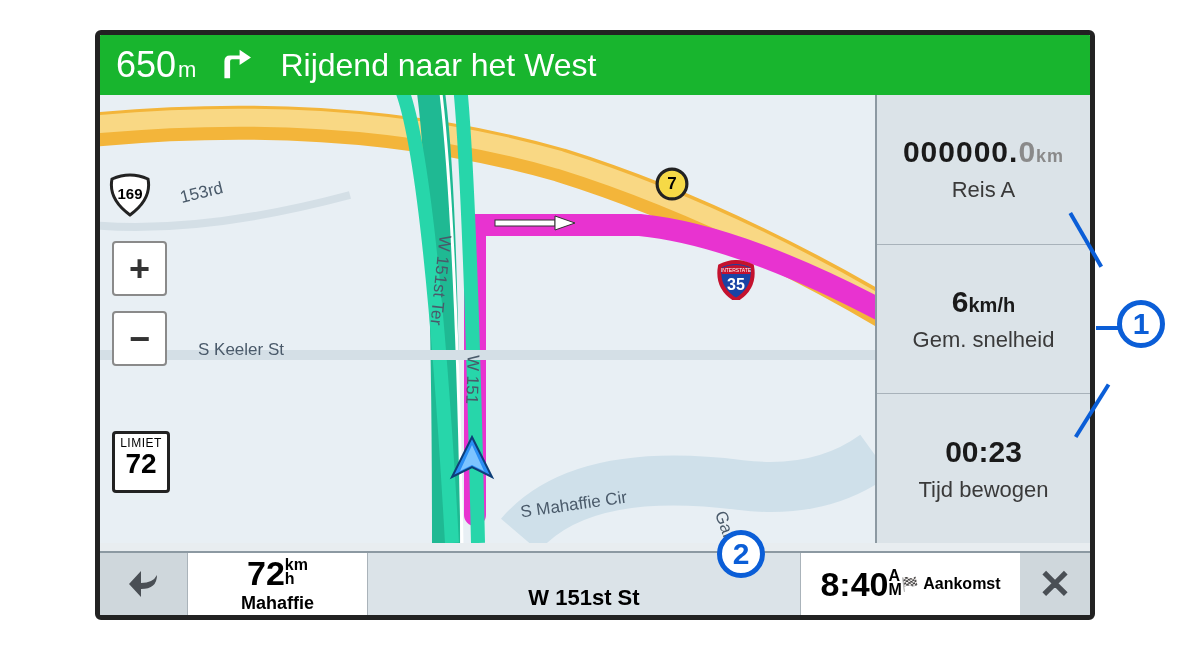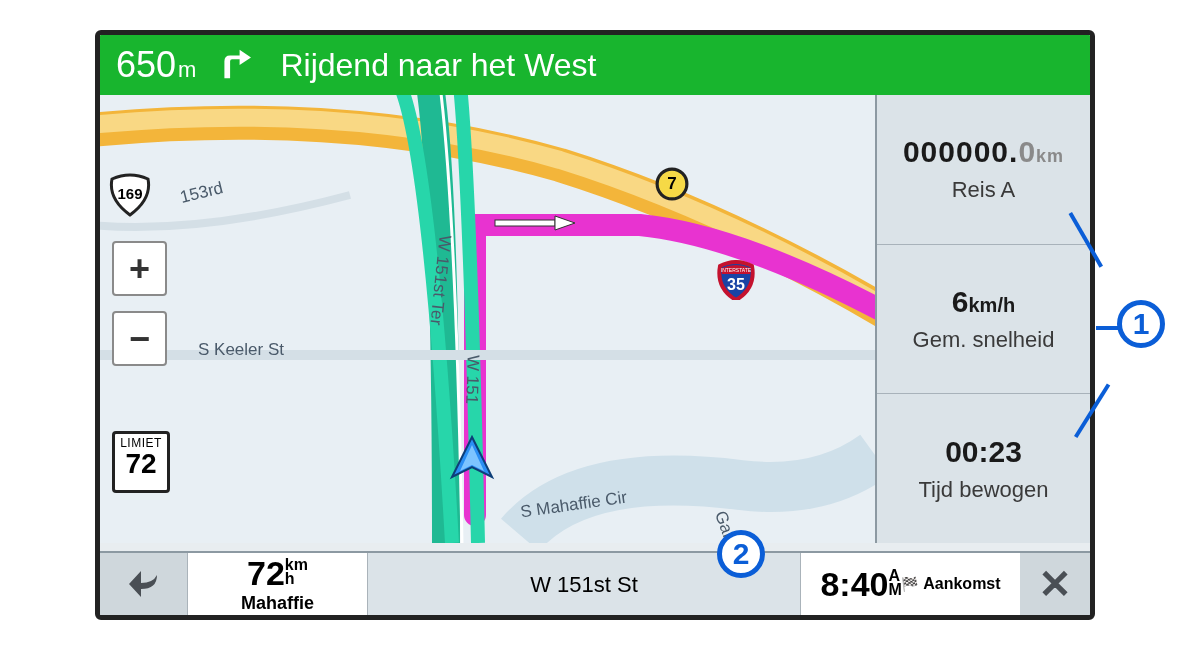--- a/index.html
+++ b/index.html
@@ -134,21 +134,21 @@
     border-right:1px solid #aab3ba;
     display:flex; flex-direction:column; align-items:center; justify-content:center;
   }
   .bottom .speed .v { font-size: 34px; font-weight:bold; }
   .bottom .speed .v .u { font-size:16px; display:inline-block; line-height:14px; vertical-align: top; margin-top:4px; font-weight:bold; }
   .bottom .speed .l { font-size:18px; font-weight:bold; }
   .bottom .street {
     flex:1;
     background:#dbe3e8;
     display:flex; align-items:flex-end; justify-content:center;
-    font-size:22px; font-weight:normal; padding-bottom:17px;
+    font-size:22px; font-weight:bold; padding-bottom:4px;
   }
   .bottom .eta {
     width:220px;
     background:#fff;
     border-left:1px solid #aab3ba;
     display:flex; flex-direction:row; align-items:center; justify-content:center;
   }
   .bottom .eta .v { font-size:34px; font-weight:bold; }
   .bottom .eta .v .ampm { font-size:16px; display:inline-block; line-height:14px; vertical-align: top; margin-top:4px; font-weight:bold; }
   .bottom .eta .l { font-size:16px; font-weight:bold; }

